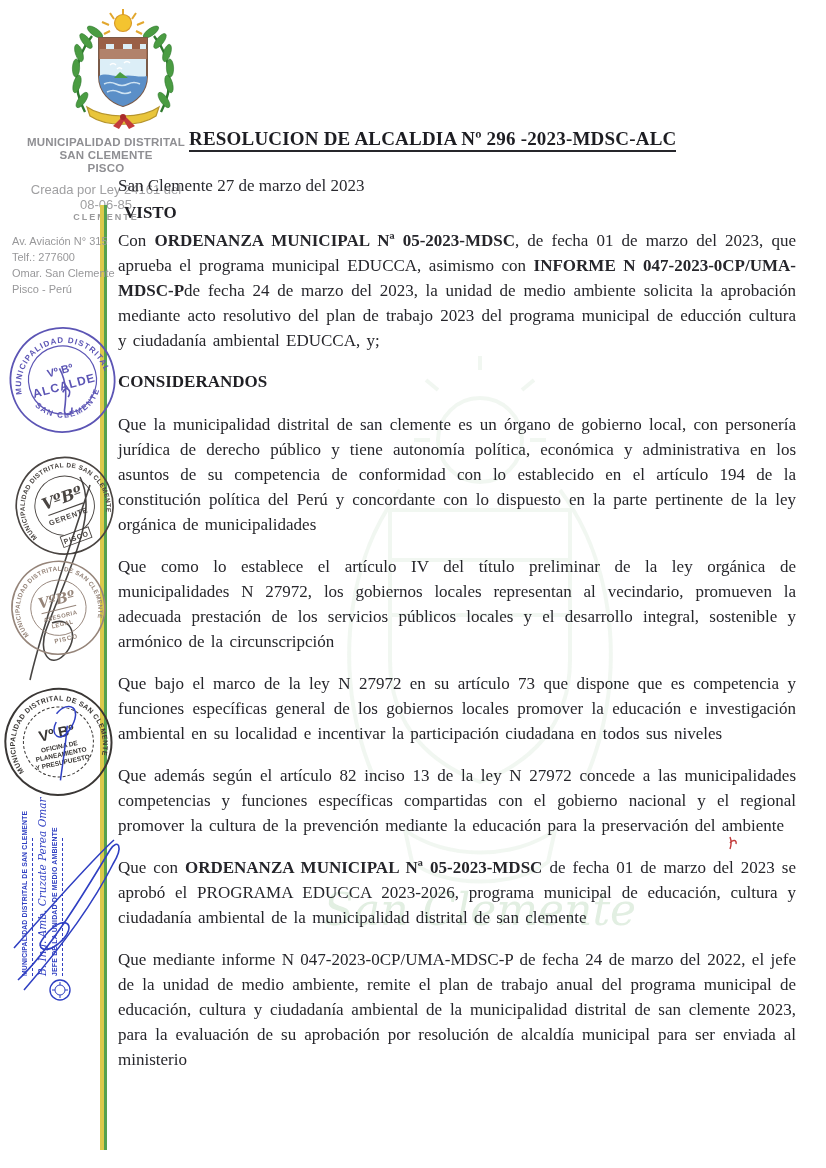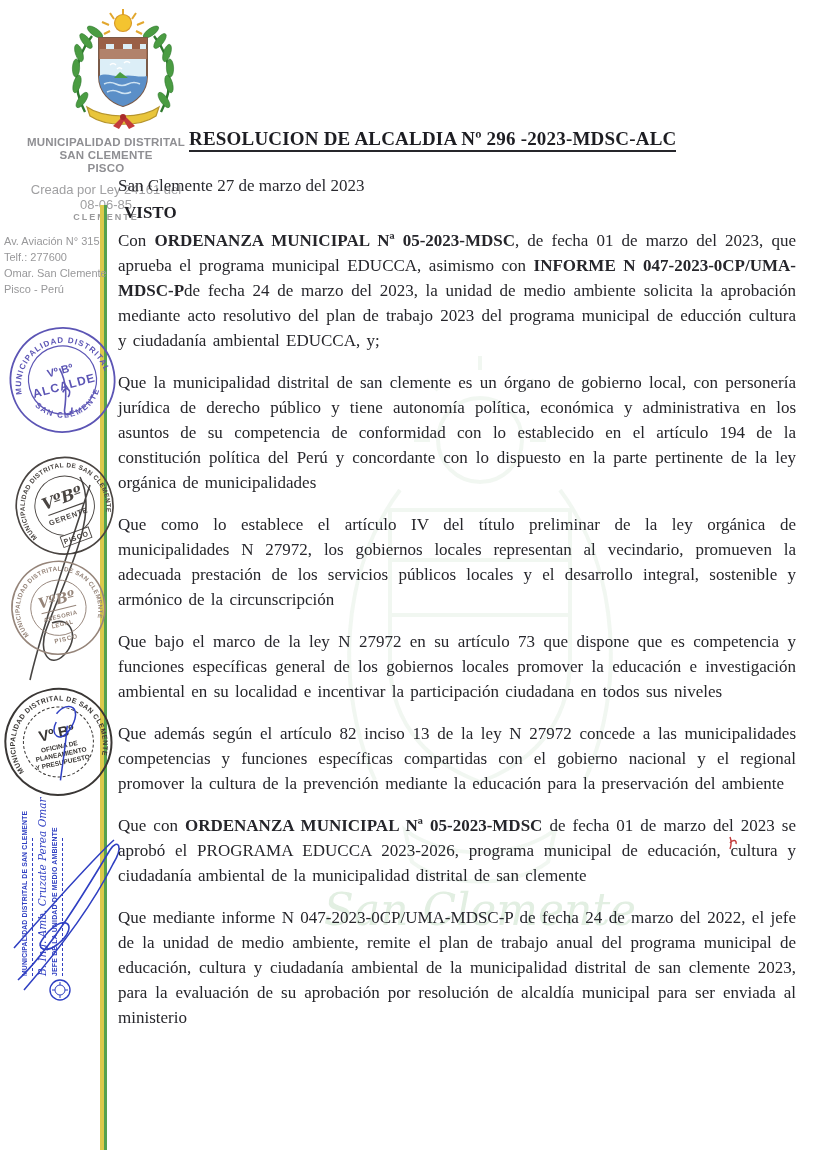--- a/index.html
+++ b/index.html
@@ -15,21 +15,21 @@
   .office-line{font-size:9px;font-weight:bold;letter-spacing:2px;color:#9a9a9c;}
 
   .title{position:absolute;left:189px;top:128px;font-size:19px;font-weight:bold;color:#1d1d22;
          border-bottom:2.5px solid #26262b;padding-bottom:0;letter-spacing:.2px;white-space:nowrap;}
   .date-line{position:absolute;left:118px;top:176px;width:678px;text-align:left;
              padding-right:108px;box-sizing:border-box;font-size:17px;color:#2a2a2f;}
 
   
   .stripe{position:absolute;left:100px;top:205px;width:7px;height:945px;
           background:linear-gradient(to right,#dcc94b 0 52%,#55a14e 52% 100%);}
-  .address{position:absolute;left:4px;top:233px;font-family:"Liberation Sans",sans-serif;
+  .address{position:absolute;left:12px;top:233px;font-family:"Liberation Sans",sans-serif;
            font-size:11px;line-height:16px;color:#98989a;}
 
   .stamp{position:absolute;}
   .stamp svg{overflow:visible;}
   .ring-text{font-family:"Liberation Sans",sans-serif;font-weight:bold;}
 
   
   .vstamp-rot{position:absolute;left:20px;top:1002px;width:168px;height:84px;
               transform:rotate(-90deg);transform-origin:top left;color:#2f3fc2;}
   .vstamp-inner{position:relative;width:168px;height:84px;padding-left:26px;box-sizing:border-box;
@@ -247,20 +247,21 @@
   <div class="red-mark">
     <svg width="14" height="18" viewBox="0 0 14 18">
       <path d="M4,3 C6,8 5,12 4,15 M4,9 C7,5 11,6 10,10" stroke="#c23a3a" stroke-width="1.4" fill="none"></path>
     </svg>
   </div>
 
   <div class="flow">
     <h3>VISTO</h3>
     <p><span>Con </span><b>ORDENANZA MUNICIPAL Nª 05-2023-MDSC</b><span>, de fecha 01 de marzo del 2023, que aprueba el programa municipal EDUCCA, asimismo con  </span><b>INFORME N 047-2023-0CP/UMA-MDSC-P</b><span>de fecha 24 de marzo del 2023, la unidad de medio ambiente solicita la aprobación mediante acto resolutivo del plan de trabajo 2023 del programa municipal de educción cultura y ciudadanía ambiental EDUCCA, y;</span></p>
 
+    <h3 class="h-considerandos">CONSIDERANDOS</h3>
 
     <p>Que la municipalidad distrital de san clemente es un órgano de gobierno local, con personería jurídica de derecho público y tiene autonomía política, económica y administrativa en los asuntos de su competencia de conformidad con lo establecido en el artículo 194 de la constitución política del Perú y concordante con lo dispuesto en la parte pertinente de la ley orgánica de municipalidades</p>
     <p>Que como lo establece el artículo IV del título preliminar de la ley orgánica de municipalidades N 27972, los gobiernos locales representan al vecindario, promueven la adecuada prestación de los servicios públicos locales y el desarrollo integral, sostenible y armónico de la circunscripción</p>
     <p>Que bajo el marco de la ley N 27972 en su artículo 73 que dispone que es competencia y funciones específicas general de los gobiernos locales promover la educación e investigación ambiental en su localidad e incentivar la participación ciudadana en todos sus niveles</p>
     <p>Que además según el artículo 82 inciso 13 de la ley N 27972 concede a las municipalidades competencias y funciones específicas compartidas con el gobierno nacional y el regional promover la cultura de la prevención mediante la educación para la preservación del ambiente</p>
     <p><span>Que con </span><b>ORDENANZA MUNICIPAL Nª 05-2023-MDSC</b><span> de fecha 01 de marzo del 2023 se aprobó el PROGRAMA EDUCCA 2023-2026, programa municipal de educación, cultura y ciudadanía ambiental de la municipalidad distrital de san clemente</span></p>
     <p>Que mediante informe N 047-2023-0CP/UMA-MDSC-P de fecha 24 de marzo del 2022, el jefe de la unidad de medio ambiente, remite el plan de trabajo anual del programa municipal de educación, cultura y ciudadanía ambiental de la municipalidad distrital de san clemente 2023, para la evaluación de su aprobación por resolución de alcaldía municipal para ser enviada al ministerio</p>
   </div>
 
 </div>

